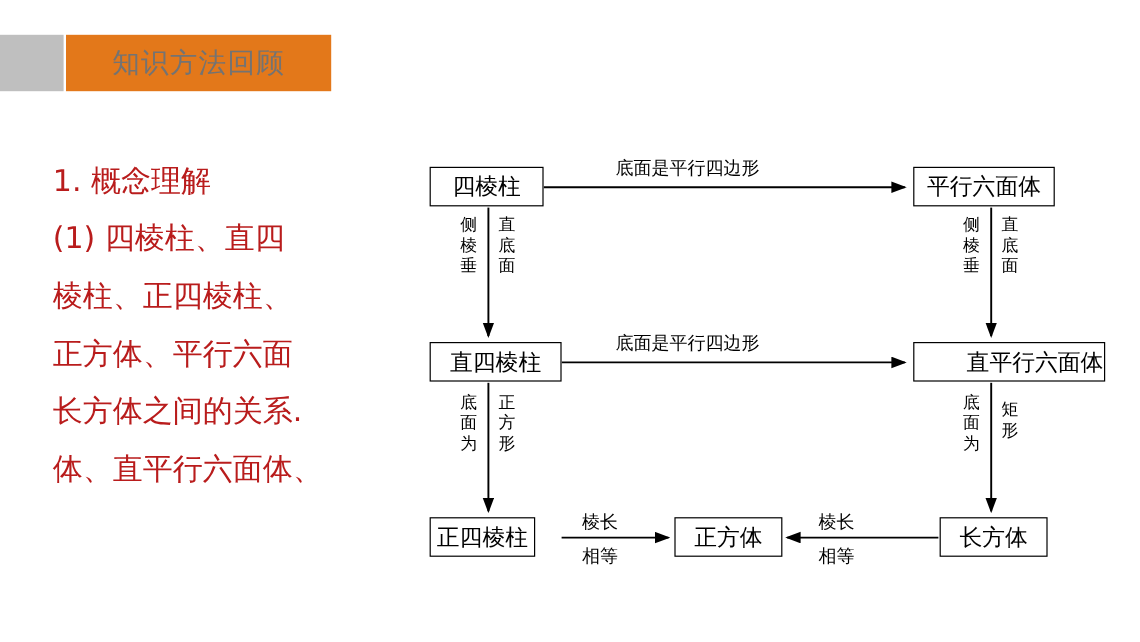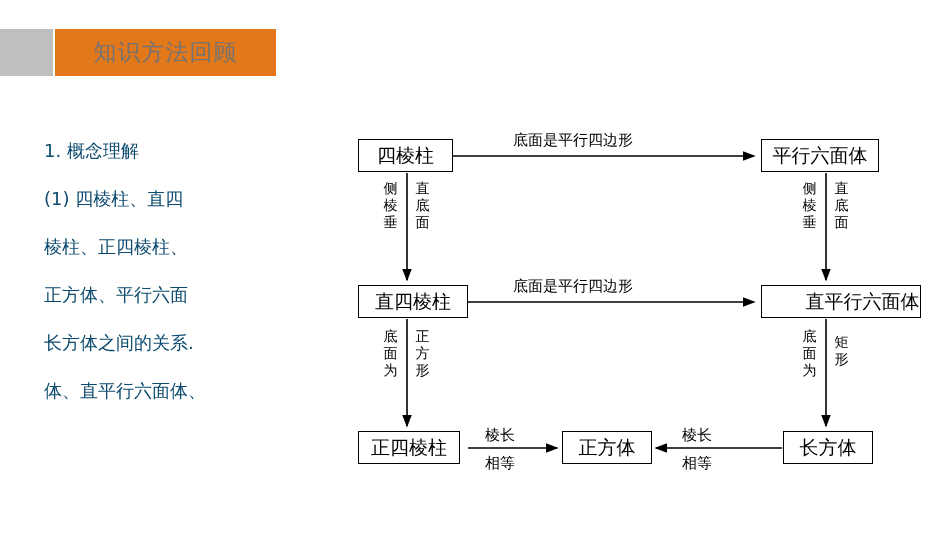--- a/index.html
+++ b/index.html
@@ -50,22 +50,22 @@
     letter-spacing: 1px;
     white-space: nowrap;
   }
 
   
   .body-text {
     position: absolute;
     left: 44px;
     top: 127px;
     width: 300px;
-    color: #0c4a6e;
-    font-size: 18px;
+    color: #b91c1c;
+    font-size: 25px;
     line-height: 48px;
     font-family: "DejaVu Sans", "Liberation Sans", sans-serif;
   }
   .body-line {
     display: block;
     white-space: nowrap;
   }
   .body-line.justify {
     display: flex;
     justify-content: space-between;
@@ -172,21 +172,21 @@
 
       <line x1="432" y1="328" x2="306" y2="328" stroke="#000000" stroke-width="1.6" marker-end="url(#arrowhead)"></line>
     </svg>
 
     <div class="node" style="left:8px; top:19px; width:95px;">四棱柱</div>
     <div class="node" style="left:411px; top:19px; width:118px;">平行六面体</div>
 
     <div class="node" style="left:8px; top:165px; width:110px;">直四棱柱</div>
     <div class="node" style="left:411px; top:165px; width:160px;padding-left:43px;">直平行六面体</div>
 
-    <div class="node" style="left:8px; top:311px; width:102px;">正四棱柱</div>
+    <div class="node" style="left:8px; top:311px; width:88px;">正四棱柱</div>
     <div class="node" style="left:212px; top:311px; width:90px;">正方体</div>
     <div class="node" style="left:433px; top:311px; width:90px;">长方体</div>
 
     <div class="edge-label" style="left:163px; top:12px;">底面是平行四边形</div>
     <div class="edge-label" style="left:163px; top:158px;">底面是平行四边形</div>
 
     <div class="edge-label stack" style="left:135px; top:306px;">棱长</div>
     <div class="edge-label stack" style="left:135px; top:334px;">相等</div>
 
     <div class="edge-label stack" style="left:332px; top:306px;">棱长</div>

